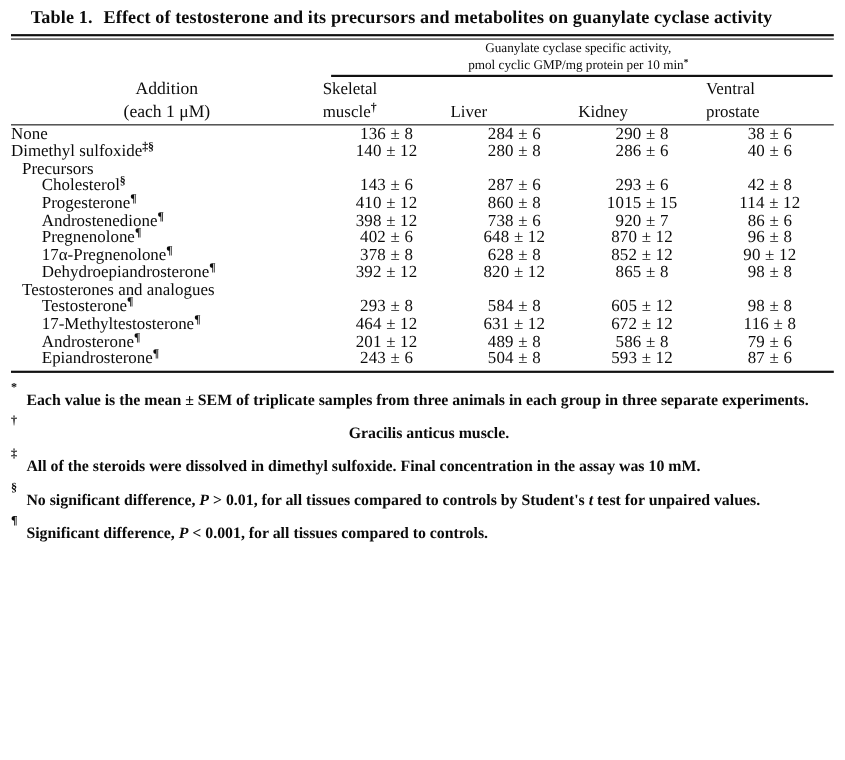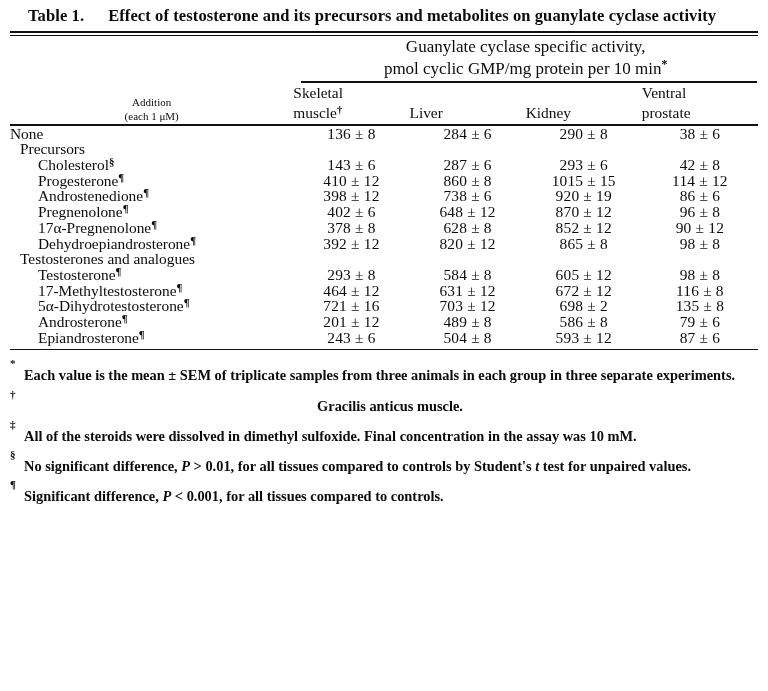--- a/index.html
+++ b/index.html
@@ -24,21 +24,21 @@
   }
 
   
   .caption {
     font-size: 16.5px;
     font-weight: bold;
     letter-spacing: 0.1px;
     padding: 6px 0 5px 18px;
     white-space: nowrap;
   }
-  .caption .cap-num { margin-right: 24px; }
+  .caption .cap-num { margin-right: 10px; }
 
   
   .rule-thick { height: 2px; background: #111; width: 100%; }
   .rule-thin  { height: 1px; background: #111; width: 100%; }
   .rule-gap   { height: 2px; }
 
   
   table.data {
     border-collapse: collapse;
     width: 100%;
@@ -51,34 +51,34 @@
   table.data th, table.data td {
     padding: 0;
     vertical-align: bottom;
     font-weight: normal;
   }
 
   
   .spanner-title {
     text-align: center;
     font-weight: bold;
-    font-size: 17px;
+    font-size: 12px;
     line-height: 1.30;
     padding-bottom: 1px;
   }
   .spanner-rule-cell { padding: 0; }
   .spanner-rule {
     height: 1.6px;
     background: #111;
     margin: 1px 1px 0 8px;
   }
   .stubhead {
     text-align: center;
     font-weight: bold;
-    font-size: 11px;
+    font-size: 16px;
     line-height: 1.34;
     padding: 4px 0 6px 0;
     vertical-align: bottom;
   }
   .colhead {
     text-align: left;
     font-weight: bold;
     font-size: 15.4px;
     line-height: 1.34;
     padding: 4px 0 6px 0;
@@ -212,20 +212,27 @@
       </tr>
     </thead>
     <tbody id="table-body">
         <tr>
           <td class="lbl"><span>None</span></td>
           <td class="val">136 ± 8</td>
           <td class="val">284 ± 6</td>
           <td class="val">290 ± 8</td>
           <td class="val">38 ± 6</td>
         </tr>
+        <tr>
+          <td class="lbl"><span>Dimethyl sulfoxide</span><sup>‡§</sup></td>
+          <td class="val">140 ± 12</td>
+          <td class="val">280 ± 8</td>
+          <td class="val">286 ± 6</td>
+          <td class="val">40 ± 6</td>
+        </tr>
         <tr class="group">
           <td class="lbl"><span>Precursors</span></td>
           <td class="val">&nbsp;</td>
           <td class="val">&nbsp;</td>
           <td class="val">&nbsp;</td>
           <td class="val">&nbsp;</td>
         </tr>
         <tr>
           <td class="lbl indent"><span>Cholesterol</span><sup>§</sup></td>
           <td class="val">143 ± 6</td>
@@ -237,21 +244,21 @@
           <td class="lbl indent"><span>Progesterone</span><sup>¶</sup></td>
           <td class="val">410 ± 12</td>
           <td class="val">860 ± 8</td>
           <td class="val">1015 ± 15</td>
           <td class="val">114 ± 12</td>
         </tr>
         <tr>
           <td class="lbl indent"><span>Androstenedione</span><sup>¶</sup></td>
           <td class="val">398 ± 12</td>
           <td class="val">738 ± 6</td>
-          <td class="val">920 ± 19</td>
+          <td class="val">920 ± 7</td>
           <td class="val">86 ± 6</td>
         </tr>
         <tr>
           <td class="lbl indent"><span>Pregnenolone</span><sup>¶</sup></td>
           <td class="val">402 ± 6</td>
           <td class="val">648 ± 12</td>
           <td class="val">870 ± 12</td>
           <td class="val">96 ± 8</td>
         </tr>
         <tr>
@@ -283,27 +290,20 @@
           <td class="val">98 ± 8</td>
         </tr>
         <tr>
           <td class="lbl indent"><span>17-Methyltestosterone</span><sup>¶</sup></td>
           <td class="val">464 ± 12</td>
           <td class="val">631 ± 12</td>
           <td class="val">672 ± 12</td>
           <td class="val">116 ± 8</td>
         </tr>
         <tr>
-          <td class="lbl indent"><span>5α-Dihydrotestosterone</span><sup>¶</sup></td>
-          <td class="val">721 ± 16</td>
-          <td class="val">703 ± 12</td>
-          <td class="val">698 ± 2</td>
-          <td class="val">135 ± 8</td>
-        </tr>
-        <tr>
           <td class="lbl indent"><span>Androsterone</span><sup>¶</sup></td>
           <td class="val">201 ± 12</td>
           <td class="val">489 ± 8</td>
           <td class="val">586 ± 8</td>
           <td class="val">79 ± 6</td>
         </tr>
         <tr>
           <td class="lbl indent"><span>Epiandrosterone</span><sup>¶</sup></td>
           <td class="val">243 ± 6</td>
           <td class="val">504 ± 8</td>

